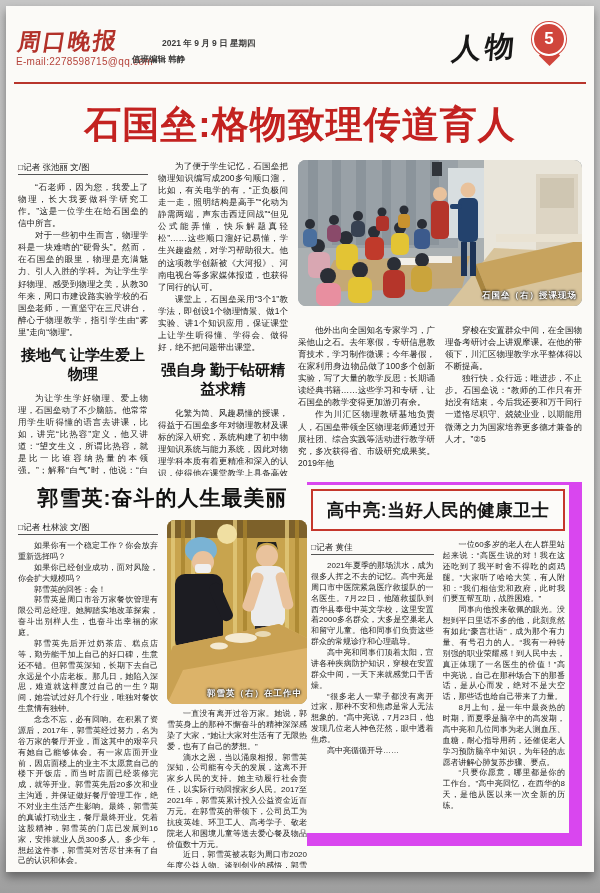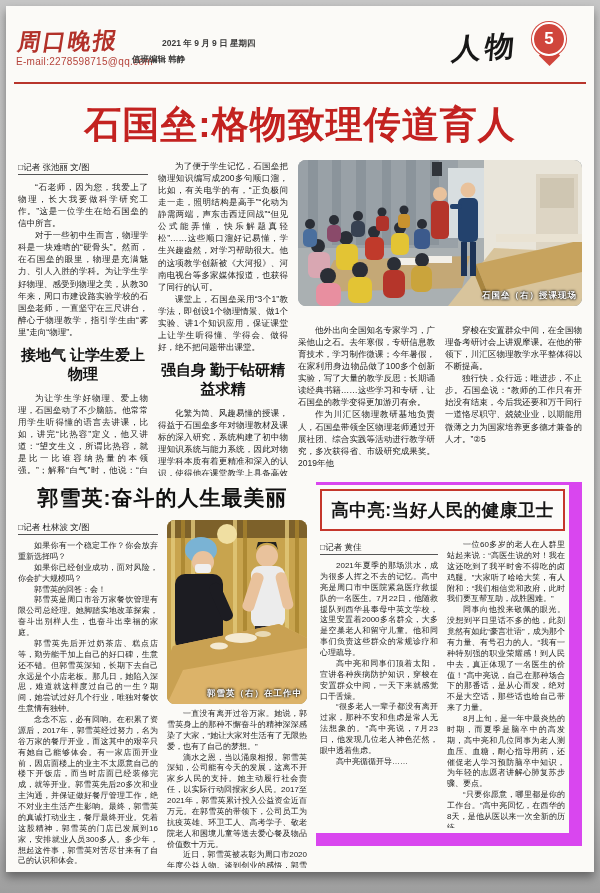--- a/index.html
+++ b/index.html
@@ -53,21 +53,21 @@
   .sub{font-size:15px;font-weight:700;text-align:center;margin:8px 0;color:#111;}
   .byline{border-bottom:1px solid #555;margin:2px 0 6px;font-size:8.5px;color:#222;}
   .photo{position:relative;overflow:hidden;background:#9aa0a6;border-radius:8px;}
   .photo1{height:146px;}
   .photo2{height:184px;margin-bottom:5px;}
   .cap{
     position:absolute;right:5px;bottom:4px;color:#fff;font-size:8.5px;font-weight:700;
     text-shadow:0 0 2px #000,0 0 3px #000;letter-spacing:1px;
   }
   
-  .bottom-row{display:flex;gap:9px;padding:6px 12px 0;height:386px;overflow:hidden;}
+  .bottom-row{display:flex;padding:6px 12px 0;height:386px;overflow:hidden;}
   .a2{width:289px;flex:none;overflow:hidden;}
   .h2-a2{margin:2px 0 8px;text-align:center;font-size:21px;font-weight:900;color:#101010;letter-spacing:1px;}
   .a2-body{display:flex;gap:9px;height:348px;overflow:hidden;}
   .a3-panel{flex:1;background:#d946ef;padding:3px 13px 13px 0;box-sizing:border-box;height:364px;}
   .a3-inner{background:#fbfaf7;height:100%;box-sizing:border-box;padding:2px 2px 0 2px;overflow:hidden;}
   .a3-headbox{
     border:2px solid #c5372c;background:#fcfbf9;text-align:center;
     padding:7px 2px;margin:2px 2px 9px;font-size:17.5px;font-weight:900;color:#141414;letter-spacing:.5px;
   }
   .a3-body{display:flex;gap:9px;overflow:hidden;height:288px;padding:0 2px;}

